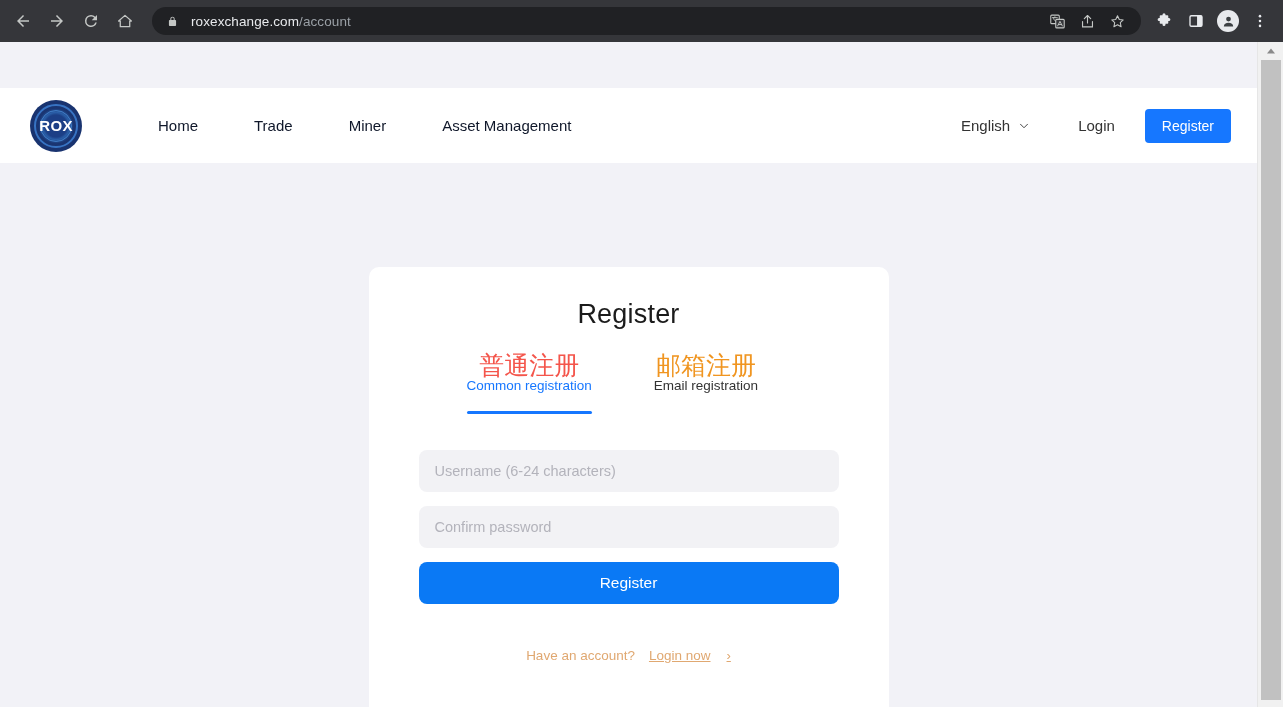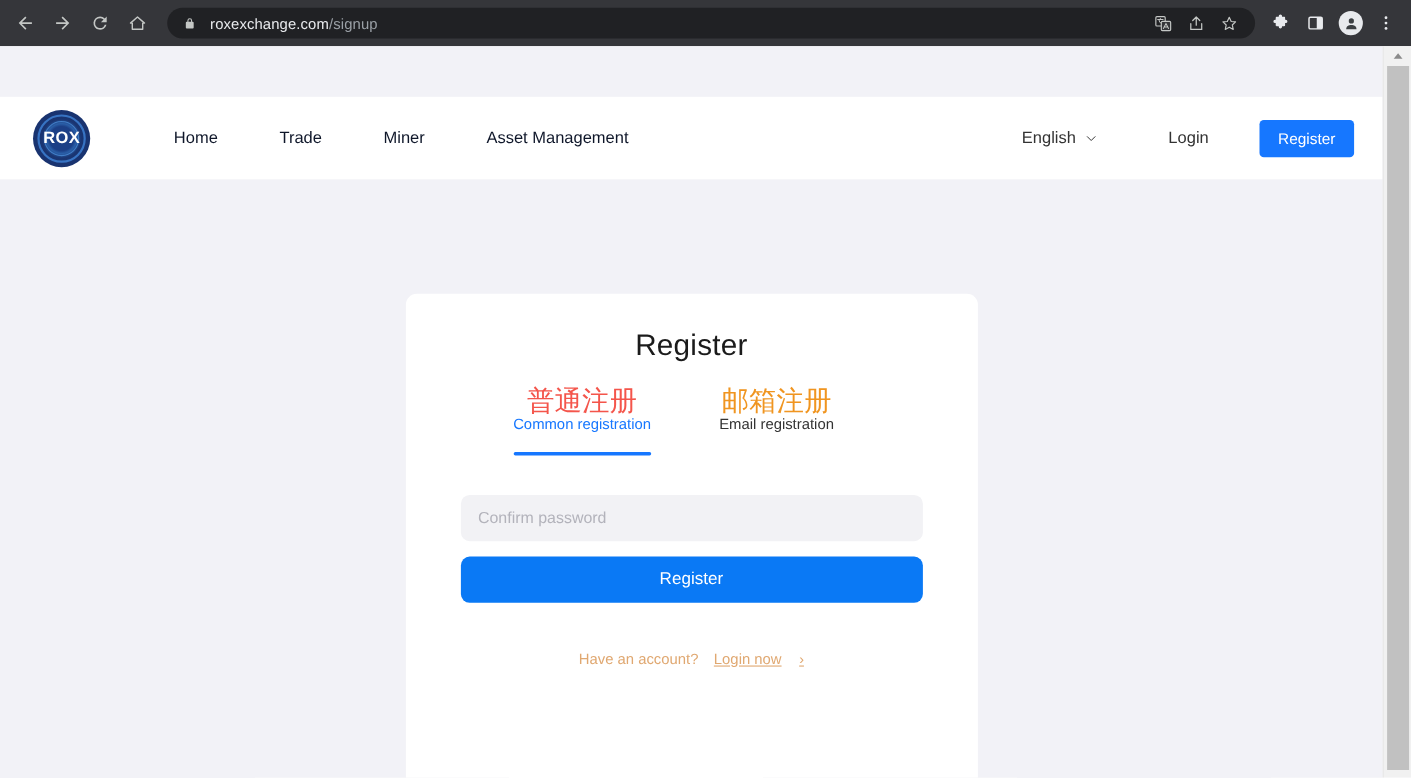--- a/index.html
+++ b/index.html
@@ -134,21 +134,21 @@
   .nav-item {
     font-size: 15px;
     color: #0f172a;
     padding: 0 28px;
     white-space: nowrap;
   }
   .header-right {
     margin-left: auto;
     display: flex;
     align-items: center;
-    gap: 16px;
+    gap: 0;
   }
   .lang-select {
     display: flex;
     align-items: center;
     gap: 8px;
     font-size: 15px;
     color: #333333;
     margin-right: 48px;
   }
   .login-link {
@@ -317,21 +317,21 @@
       <path d="M12 4.5 3.5 12h2.2v7.5h12.6V12h2.2L12 4.5z" fill="none" stroke="#c4c7c5" stroke-width="1.7" stroke-linejoin="round"></path>
     </svg>
   </div>
 
   <div class="omnibox">
     <span class="lock-icon">
       <svg width="13" height="13" viewBox="0 0 24 24">
         <path d="M17 9h-1V7a4 4 0 0 0-8 0v2H7a1.6 1.6 0 0 0-1.6 1.6v8A1.6 1.6 0 0 0 7 20.2h10a1.6 1.6 0 0 0 1.6-1.6v-8A1.6 1.6 0 0 0 17 9zM9.8 7a2.2 2.2 0 0 1 4.4 0v2H9.8z" fill="#c4c7c5"></path>
       </svg>
     </span>
-    <span class="url-text"><span>roxexchange.com</span><span class="url-path">/signup</span></span>
+    <span class="url-text"><span>roxexchange.com</span><span class="url-path">/account</span></span>
 
     <span class="omni-actions">
       <span class="omni-icon">
         <svg width="17" height="17" viewBox="0 0 24 24">
           <rect x="2.5" y="3" width="12" height="12" rx="1.4" fill="none" stroke="#c4c7c5" stroke-width="1.5"></rect>
           <path d="M4.8 6.6h7M8.3 5.3v1.3M9.6 11.6c-2-.8-3-2.2-3.2-5" fill="none" stroke="#c4c7c5" stroke-width="1.3" stroke-linecap="round"></path>
           <rect x="9.5" y="9" width="12" height="12" rx="1.4" fill="#35363a" stroke="#c4c7c5" stroke-width="1.5"></rect>
           <path d="M12.2 18.2l3.3-6.4 3.3 6.4M13.5 16.2h4.2" fill="none" stroke="#c4c7c5" stroke-width="1.3" stroke-linecap="round"></path>
         </svg>
       </span>
@@ -417,20 +417,21 @@
             <div class="tab-en">Common registration</div>
             <div class="tab-underline"></div>
           </div>
           <div class="tab tab-email">
             <div class="tab-cn">邮箱注册</div>
             <div class="tab-en">Email registration</div>
           </div>
         </div>
 
         <form>
+          <input class="field" type="text" placeholder="Username (6-24 characters)" style="">
           <input class="field" type="password" placeholder="Confirm password" style="">
           <button class="submit-btn">Register</button>
         </form>
 
         <div class="card-footer">
           <span class="footer-q">Have an account?</span>
           <a class="footer-link">
             <span>Login now</span>
             <span class="chev">›</span>
           </a>

